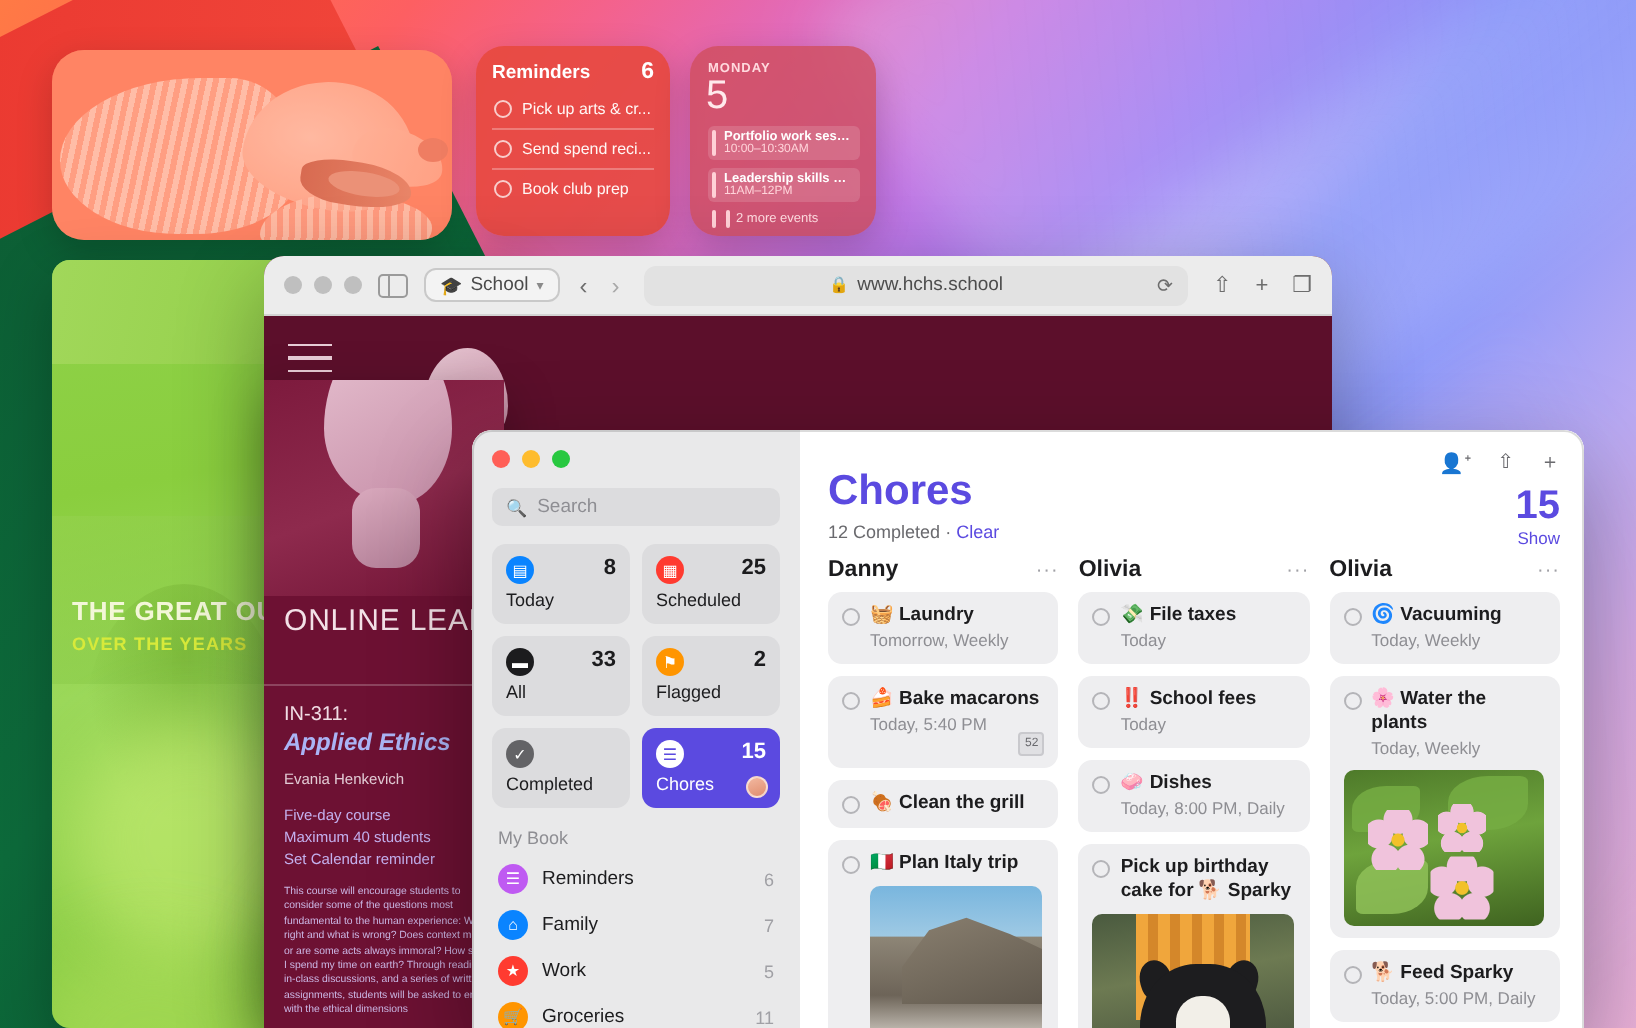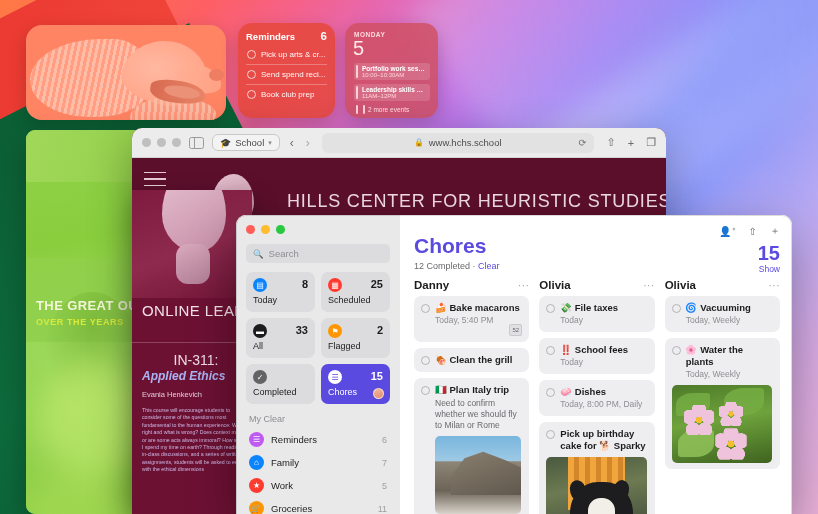--- a/index.html
+++ b/index.html
@@ -294,21 +294,21 @@
   .cc-head-band {
     position: absolute; left: 0; top: 108px; width: 120px; height: 42px;
     background: #6d1133;
   }
   .cc-online {
     position: absolute; left: 10px; top: 112px;
     font-size: 15px; color: #f3e1e7; letter-spacing: .4px; white-space: nowrap;
   }
   .cc-divider { position: absolute; left: 0; top: 152px; width: 120px; height: 1px; background: rgba(255,255,255,.22); }
   .cc-body { position: absolute; left: 10px; top: 162px; width: 108px; }
-  .cc-code { font-size: 14px; color: #f0dce4; margin-bottom: 1px; text-align: center; }
+  .cc-code { font-size: 10px; color: #f0dce4; margin-bottom: 1px; }
   .cc-name { font-size: 12px; font-weight: 700; color: #aab4f5; margin-bottom: 7px; font-style: italic; }
   .cc-author { font-size: 7.5px; color: #e2cbd5; margin-bottom: 8px; }
   .cc-meta { font-size: 7.5px; color: #c4b0ee; line-height: 11px; margin-bottom: 8px; }
   .cc-para {
     font-size: 5.2px; line-height: 7.4px; color: #cbb6e4;
     text-align: left;
   }
 
   
   #reminders-window {
@@ -569,41 +569,45 @@
         <span></span>
           <span></span>
           <span></span>
       </div>
       <div class="statue">
         <div class="st-body"></div>
         <div class="st-arm"></div>
         <div class="st-head"></div>
         <div class="st-beard"></div>
       </div>
-      <div class="site-title">HILLS CENTER FOR HEURISTIC STUDIES</div>
       <div class="hchs-big">HCHS</div>
       <div class="blue-bar" style="left:345px;"></div>
       <div class="blue-bar" style="left:516px;"></div>
       <div class="banner-bar"></div>
       <div class="banner-text">ONLINE LEARNING</div>
     </div>
   </div>
 
   <div id="course-card">
     <div class="cc-photo">
       <div class="cc-face"></div>
       <div class="cc-neck"></div>
     </div>
     <div class="cc-head-band"></div>
     <div class="cc-online">ONLINE LEARNING</div>
     <div class="cc-divider"></div>
     <div class="cc-body">
       <div class="cc-code">IN-311:</div>
       <div class="cc-name">Applied Ethics</div>
       <div class="cc-author">Evania Henkevich</div>
+      <div class="cc-meta">
+        <div>Five-day course</div>
+        <div>Maximum 40 students</div>
+        <div>Set Calendar reminder</div>
+      </div>
       <div class="cc-para">This course will encourage students to consider some of the questions most fundamental to the human experience: What is right and what is wrong? Does context matter, or are some acts always immoral? How should I spend my time on earth? Through readings, in-class discussions, and a series of written assignments, students will be asked to engage with the ethical dimensions</div>
     </div>
   </div>
 
   <div id="reminders-window">
 
     <div class="rm-sidebar">
       <div class="rm-traffic">
         <span class="tl-r"></span>
         <span class="tl-y"></span>
@@ -654,21 +658,21 @@
         <div class="rm-tile active">
           <div class="rm-tile-top">
             <span class="rm-badge" style="background:#fff;color:#5b4ae0;">☰</span>
             <span class="rm-tile-count">15</span>
           </div>
           <div class="rm-tile-label">Chores</div>
           <div class="rm-avatar"></div>
         </div>
       </div>
 
-      <div class="rm-section-label">My Clear</div>
+      <div class="rm-section-label">My Book</div>
 
       <div class="rm-list-row">
         <span class="rm-list-icon" style="background:#bf5af2;">☰</span>
         <span class="rm-list-name">Reminders</span>
         <span class="rm-list-count">6</span>
       </div>
       <div class="rm-list-row">
         <span class="rm-list-icon" style="background:#0a84ff;">⌂</span>
         <span class="rm-list-name">Family</span>
         <span class="rm-list-count">7</span>
@@ -707,38 +711,44 @@
       <div class="rm-columns">
 
         <div class="rm-col">
           <div class="rm-col-head">
             <span class="rm-col-name">Danny</span>
             <span class="rm-col-dots">···</span>
           </div>
           <div class="rm-card">
             <div class="rm-item-line">
               <span class="rm-check"></span>
+              <span class="rm-item-title"><span>🧺</span> <span>Laundry</span></span>
+            </div>
+            <div class="rm-item-sub">Tomorrow, Weekly</div>
+          </div>
+          <div class="rm-card">
+            <div class="rm-item-line">
+              <span class="rm-check"></span>
               <span class="rm-item-title"><span>🍰</span> <span>Bake macarons</span></span>
             </div>
             <div class="rm-item-sub">Today, 5:40 PM</div>
             <div style="height:10px;"></div>
             <div class="rm-thumb-badge">52</div>
           </div>
           <div class="rm-card">
             <div class="rm-item-line">
               <span class="rm-check"></span>
               <span class="rm-item-title"><span>🍖</span> <span>Clean the grill</span></span>
             </div>
           </div>
           <div class="rm-card">
             <div class="rm-item-line">
               <span class="rm-check"></span>
               <span class="rm-item-title"><span>🇮🇹</span> <span>Plan Italy trip</span></span>
             </div>
-            <div class="rm-item-note">Need to confirm whether we should fly to Milan or Rome</div>
             <div class="rm-photo photo-italy">
               <div class="it-rock"></div>
 
             </div>
           </div>
         </div>
 
         <div class="rm-col">
           <div class="rm-col-head">
             <span class="rm-col-name">Olivia</span>
@@ -801,20 +811,27 @@
             <div class="rm-item-sub">Today, Weekly</div>
             <div class="rm-photo photo-flowers wide">
               <div class="fl-leaf" style="left:4%;top:10%;width:34%;height:30%;"></div>
               <div class="fl-leaf" style="left:52%;top:4%;width:40%;height:34%;"></div>
               <div class="fl-leaf" style="left:6%;top:58%;width:36%;height:34%;background:#8fc158;"></div>
               <div class="fl-petals" style="left:12%;top:26%;"></div>
               <div class="fl-petals" style="left:44%;top:18%;transform:scale(.8);"></div>
               <div class="fl-petals" style="left:44%;top:56%;transform:scale(1.05);"></div>
             </div>
           </div>
+          <div class="rm-card">
+            <div class="rm-item-line">
+              <span class="rm-check"></span>
+              <span class="rm-item-title"><span>🐕</span> <span>Feed Sparky</span></span>
+            </div>
+            <div class="rm-item-sub">Today, 5:00 PM, Daily</div>
+          </div>
 
         </div>
 
       </div>
     </div>
 
     <div class="rm-window-border"></div>
   </div>
 
 </div>

